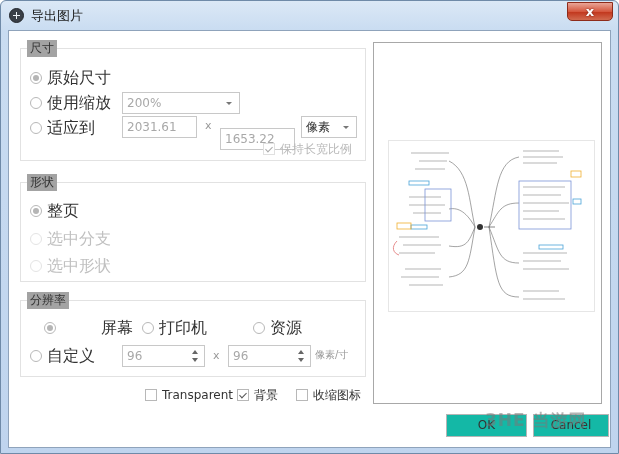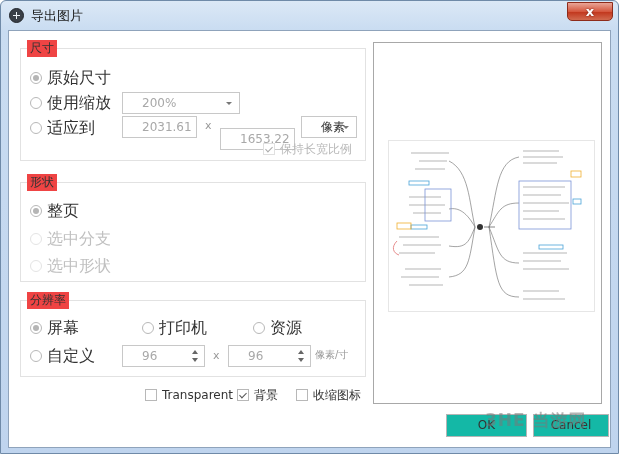--- a/index.html
+++ b/index.html
@@ -30,36 +30,36 @@
     color: #fff; font-weight: bold; font-size: 13px; text-align: center; line-height: 17px;
     text-shadow: 0 0 2px #6a1a0d;
   }
 
   .client {
     position: absolute; left: 7px; top: 29px; width: 603px; height: 418px;
     background: #ffffff; border: 1px solid #8fa3bb;
   }
 
   .groupbox { position: absolute; border: 1px solid #e2e2e2; }
-  .group-label { position: absolute; top: -9px; left: 6px; background: #ef4444; padding: 0 3px; font-size: 12px; color: #333; }
+  .group-label { position: absolute; top: -9px; left: 6px; background: #a3a3a3; padding: 0 3px; font-size: 12px; color: #333; }
 
   .radio-row { position: absolute; display: flex; align-items: center; height: 18px; }
   .radio {
     width: 12px; height: 12px; border: 1px solid #b8b8b8; border-radius: 50%; background: #fff; position: relative; margin-right: 5px; flex: none;
   }
   .radio.checked::after {
     content: ""; position: absolute; left: 2px; top: 2px; width: 6px; height: 6px; border-radius: 50%; background: #b5b5b5;
   }
   .radio.disabled { border-color: #e4e4e4; }
   .radio-label { font-size: 16px; color: #333; }
   .radio-label.disabled { color: #c0c0c0; }
 
   .field {
     position: absolute; height: 22px; border: 1px solid #c8c8c8; background: #fff;
-    font-size: 12px; color: #a8a8a8; line-height: 20px; padding-left: 19px;
+    font-size: 12px; color: #a8a8a8; line-height: 20px; padding-left: 4px;
   }
   .field.dark { color: #333; }
   .dd-arrow {
     position: absolute; right: 7px; top: 9px; width: 0; height: 0;
     border-left: 3px solid transparent; border-right: 3px solid transparent; border-top: 3px solid #777;
   }
   .spin-arrows { position: absolute; right: 5px; top: 3px; width: 7px; height: 14px; }
   .spin-up { position: absolute; top: 1px; left: 0; border-left: 3px solid transparent; border-right: 3px solid transparent; border-bottom: 4px solid #666; }
   .spin-down { position: absolute; top: 9px; left: 0; border-left: 3px solid transparent; border-right: 3px solid transparent; border-top: 4px solid #666; }
   .times { position: absolute; font-size: 11px; color: #999; }
@@ -152,21 +152,21 @@
         <span class="radio-label disabled">选中分支</span>
       </div>
       <div class="radio-row" style="left:9px; top:74px;justify-content:space-between;">
         <span class="radio disabled"></span>
         <span class="radio-label disabled">选中形状</span>
       </div>
     </div>
 
     <div class="groupbox" style="left:11px; top:269px; width:346px; height:77px;">
       <span class="group-label">分辨率</span>
-      <div class="radio-row" style="left:9px; top:18px;">
+      <div class="radio-row" style="left:23px; top:18px;gap:40px;">
         <span class="radio checked"></span>
         <span class="radio-label">屏幕</span>
       </div>
       <div class="radio-row" style="left:121px; top:18px;">
         <span class="radio"></span>
         <span class="radio-label">打印机</span>
       </div>
       <div class="radio-row" style="left:232px; top:18px;">
         <span class="radio"></span>
         <span class="radio-label">资源</span>

